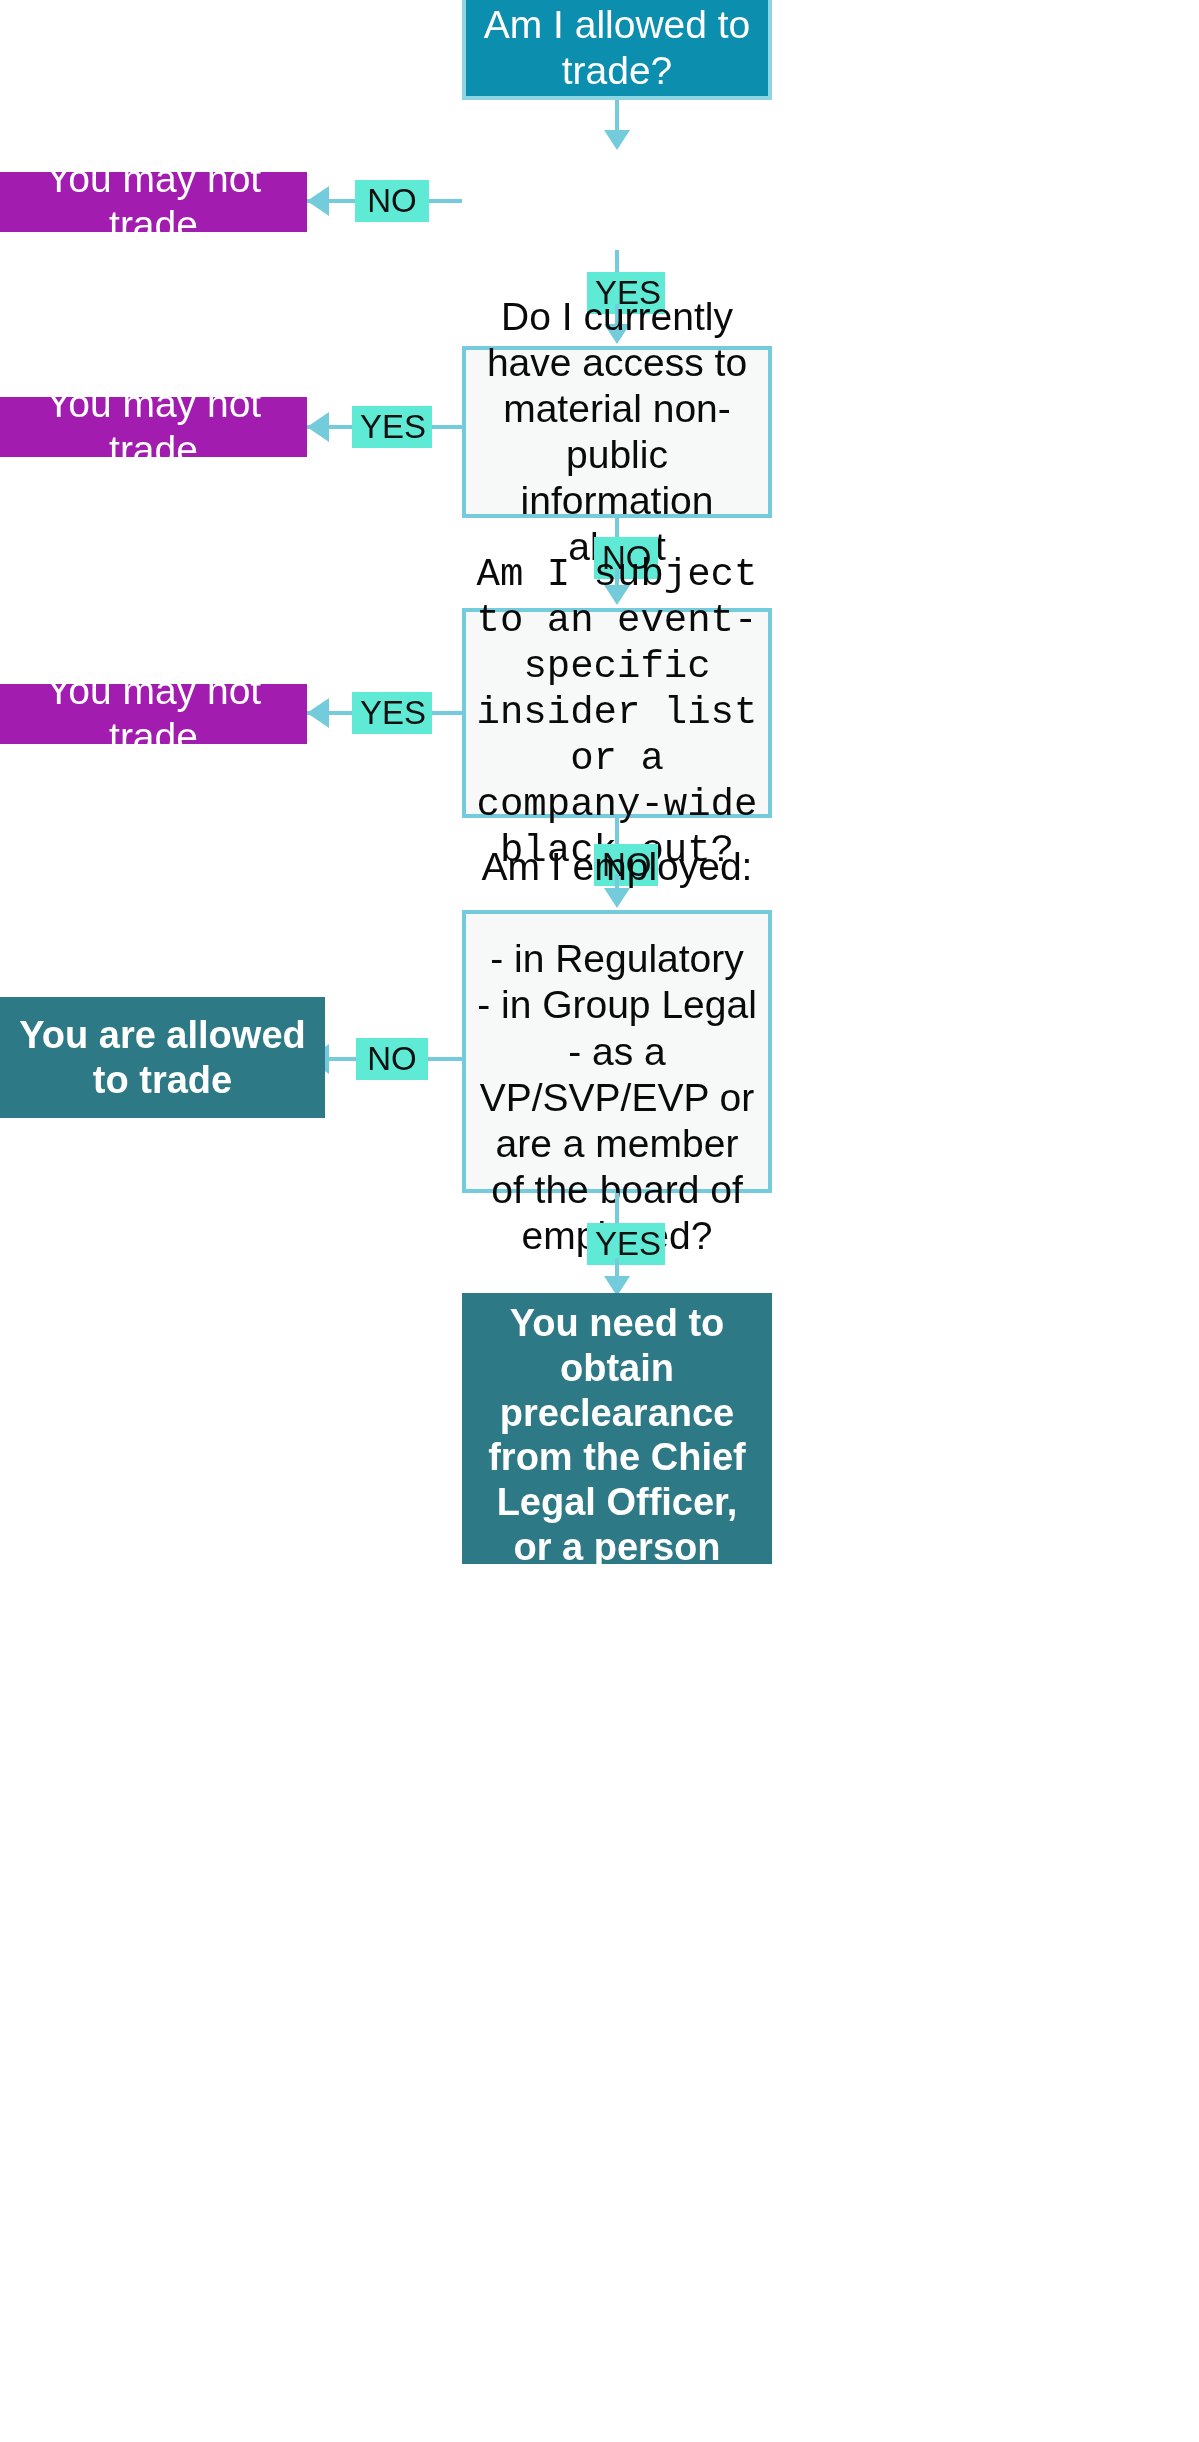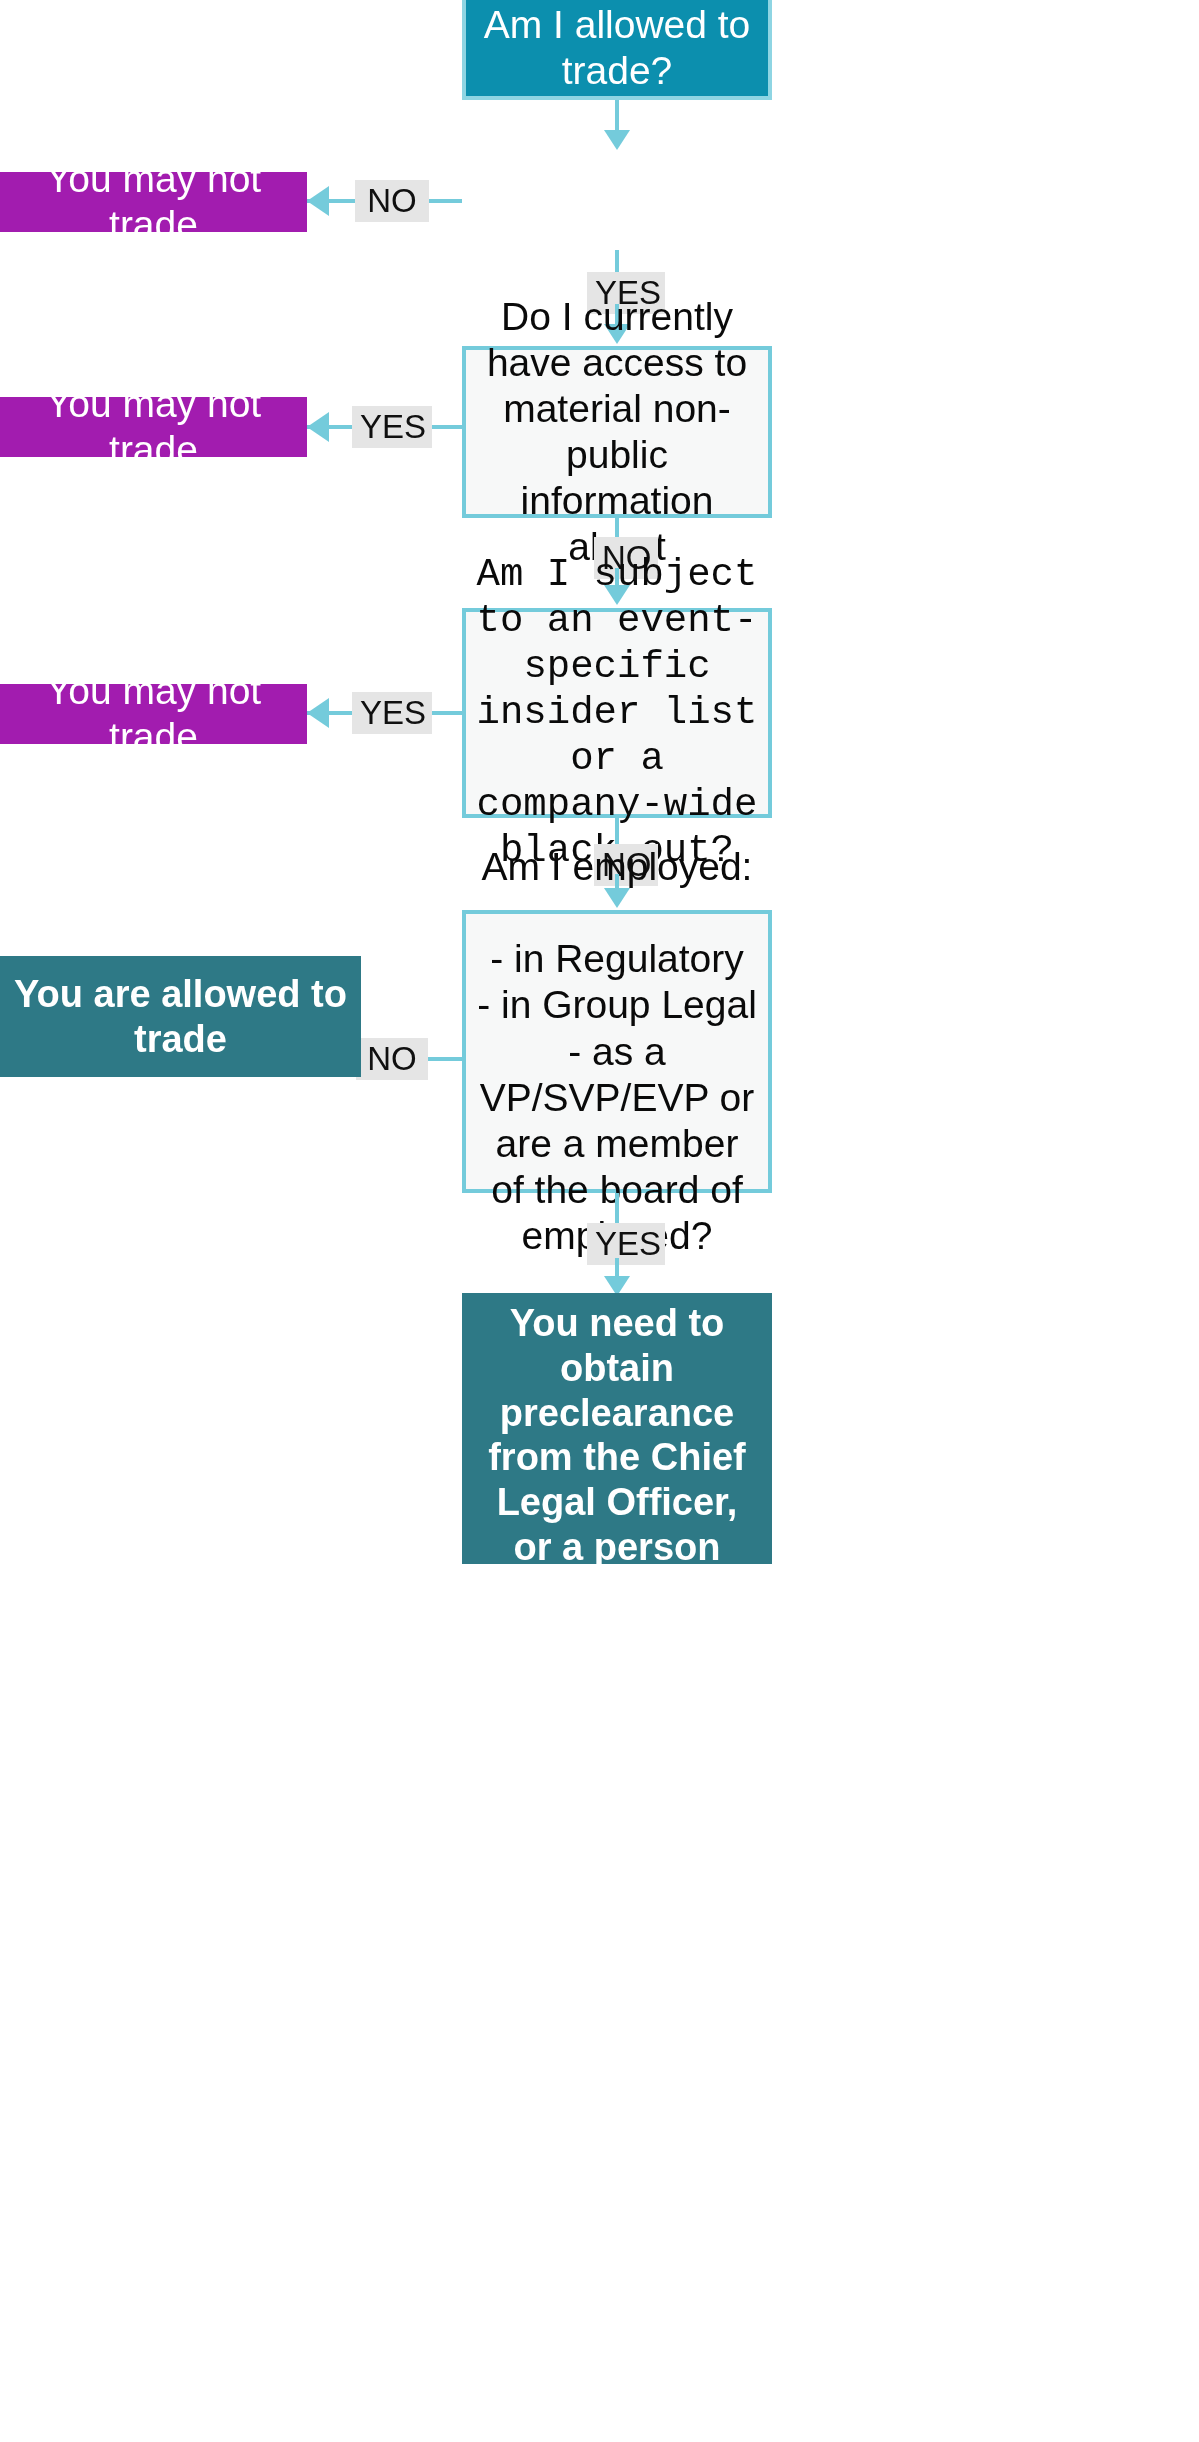--- a/index.html
+++ b/index.html
@@ -103,21 +103,21 @@
     border-top:15px solid transparent;
     border-bottom:15px solid transparent;
     border-right:22px solid #74cbdb;
   }
 
   
   .edge-label{
     position:absolute;
     font-size:33px;
     color:#101010;
-    background:#e5e5e5;
+    background:#5eead4;
     padding:2px 8px;
     text-align:center;
     white-space:nowrap;
     font-weight:400;
   }
 </style>
 </head>
 <body>
 
 <div id="canvas">
@@ -172,21 +172,21 @@
 
 - in Regulatory
 - in Group Legal
 - as a VP/SVP/EVP or are a member of the board of employed?</div>
 
   <div class="h-line" style="left:330px;top:1057px;width:132px;"></div>
   <div class="h-line" style="left:307px;top:1057px;width:40px;"></div>
   <div class="arrow-left" style="left:307px;top:1044px;"></div>
   <div class="edge-label" style="left:356px;top:1038px;width:56px;">NO</div>
 
-  <div class="node allow-box" style="left:0px;top:956px;width:361px;height:121px;">You are allowed to trade</div>
+  <div class="node allow-box" style="left:0px;top:997px;width:325px;height:121px;">You are allowed to trade</div>
 
   <div class="v-line" style="left:615px;top:1193px;height:30px;"></div>
   <div class="edge-label" style="left:587px;top:1223px;width:62px;">YES</div>
   <div class="v-line" style="left:615px;top:1258px;height:22px;"></div>
   <div class="arrow-down" style="left:604px;top:1276px;"></div>
 
   <div class="node pre-box" style="left:462px;top:1293px;width:310px;height:271px;">You need to obtain preclearance from the Chief Legal Officer, or a person authorized by the Chief Legal Officer</div>
 
 </div>
 

